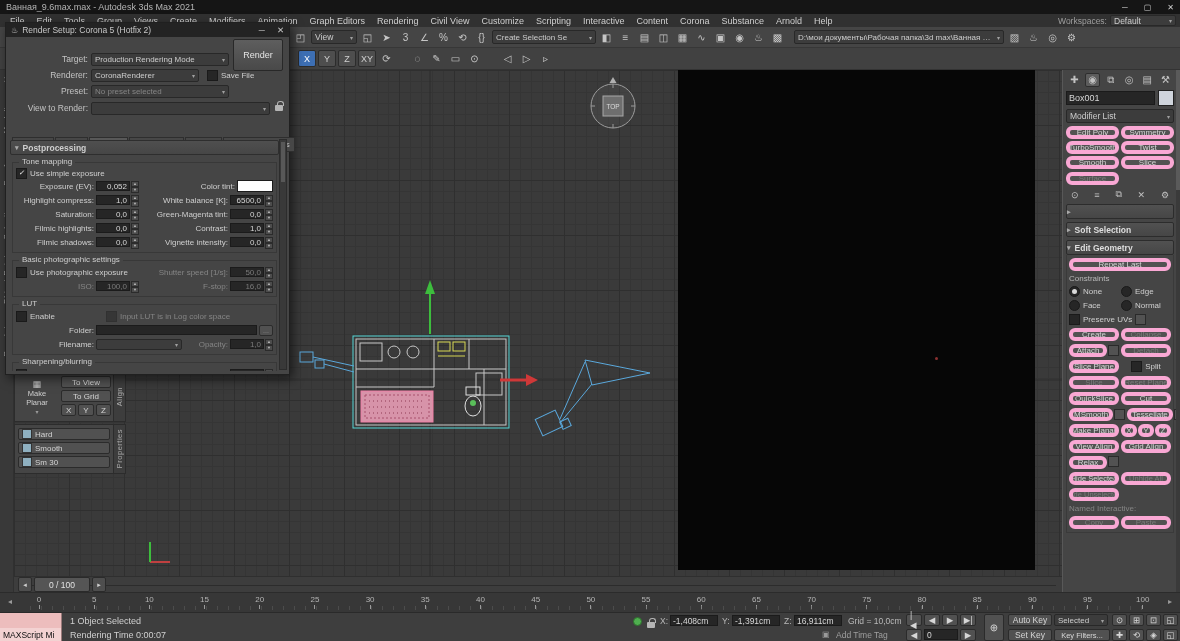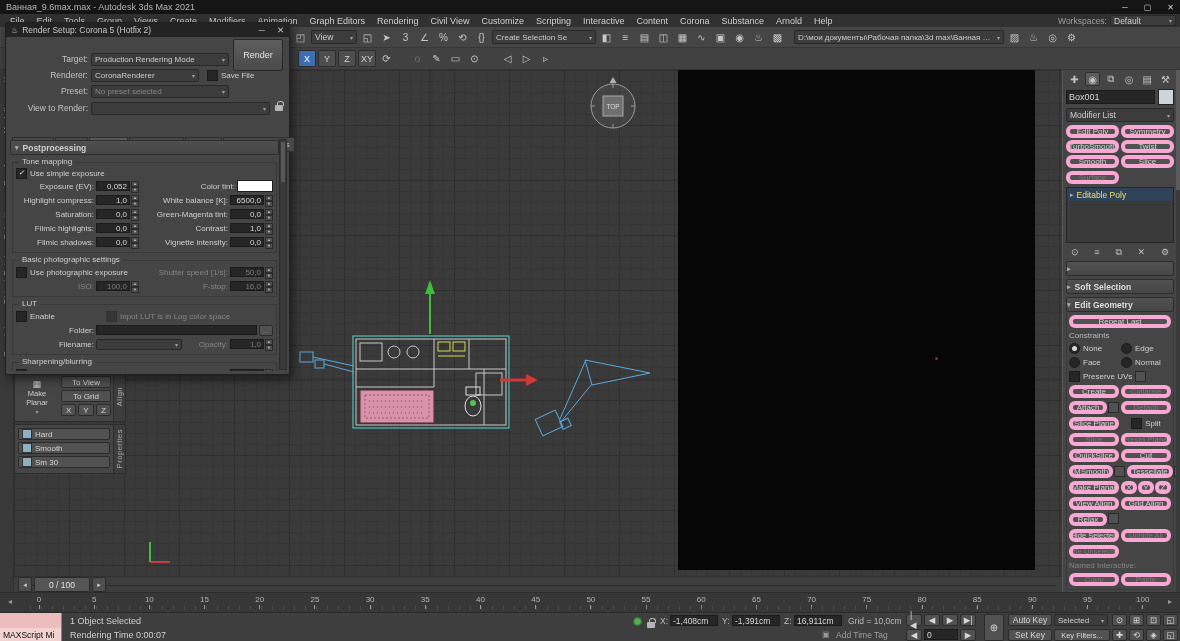--- a/index.html
+++ b/index.html
@@ -451,26 +451,20 @@
         <div class="pair" style="display:contents">
         <span class="cbtn">Smooth</span>
         <span class="cbtn">Slice</span>
       </div>
       </div>
     <div class="pair">
       <span class="cbtn dis">Surface</span>
       <span></span>
     </div>
 
-    <div class="stack">
-      <div class="stackrow">
-        <span style="color:#9ab0c4;font-size:7px">▸</span>
-        <span>Editable Poly</span>
-      </div>
-    </div>
     <div class="stacktools">
       <span>⊙</span>
       <span>≡</span>
       <span>⧉</span>
       <span>✕</span>
       <span>⚙</span>
     </div>
 
     <div class="rollout">
         <span style="font-size:7px;color:#aaa">▸</span>

